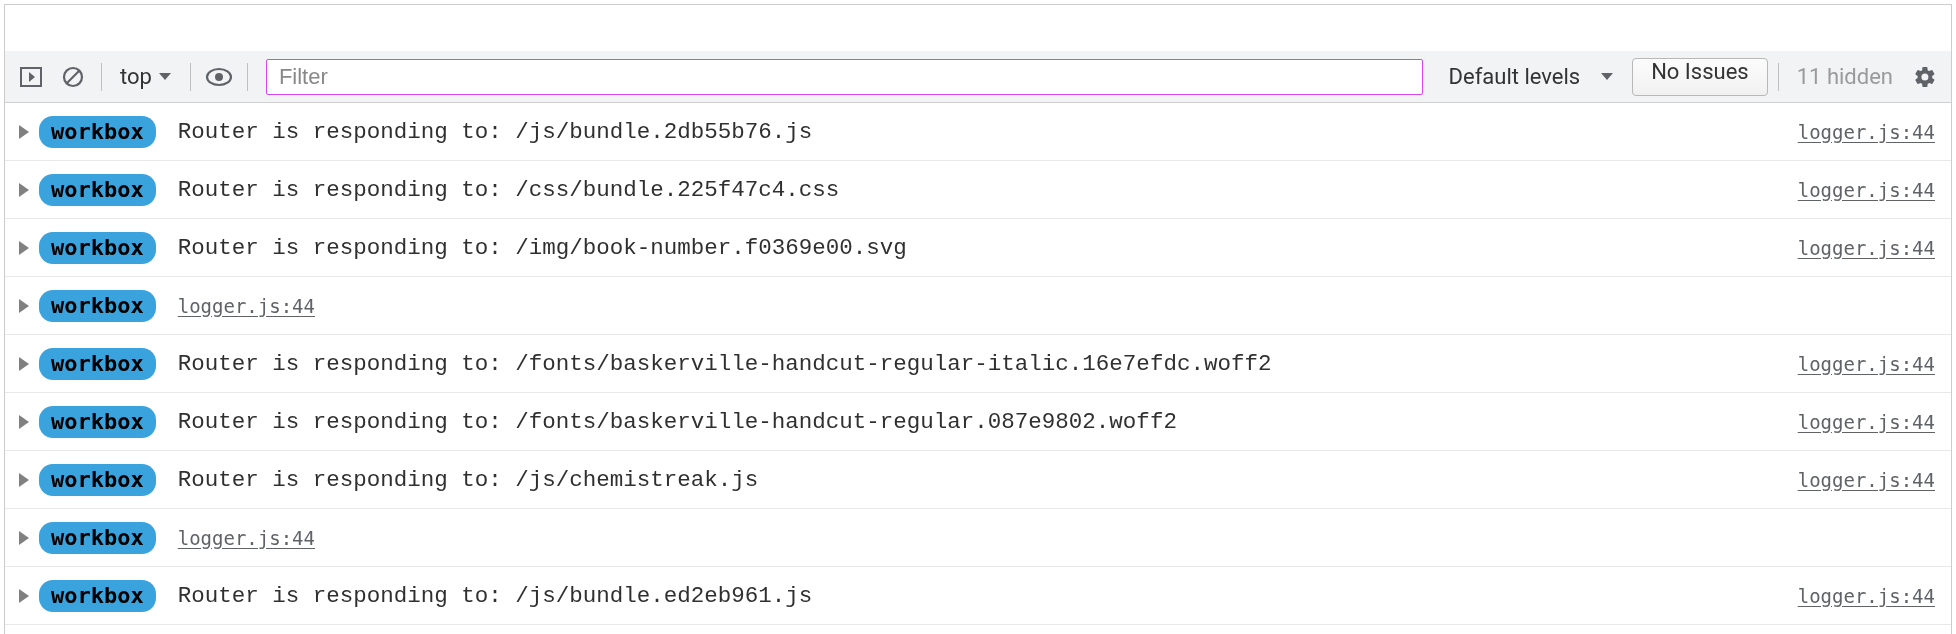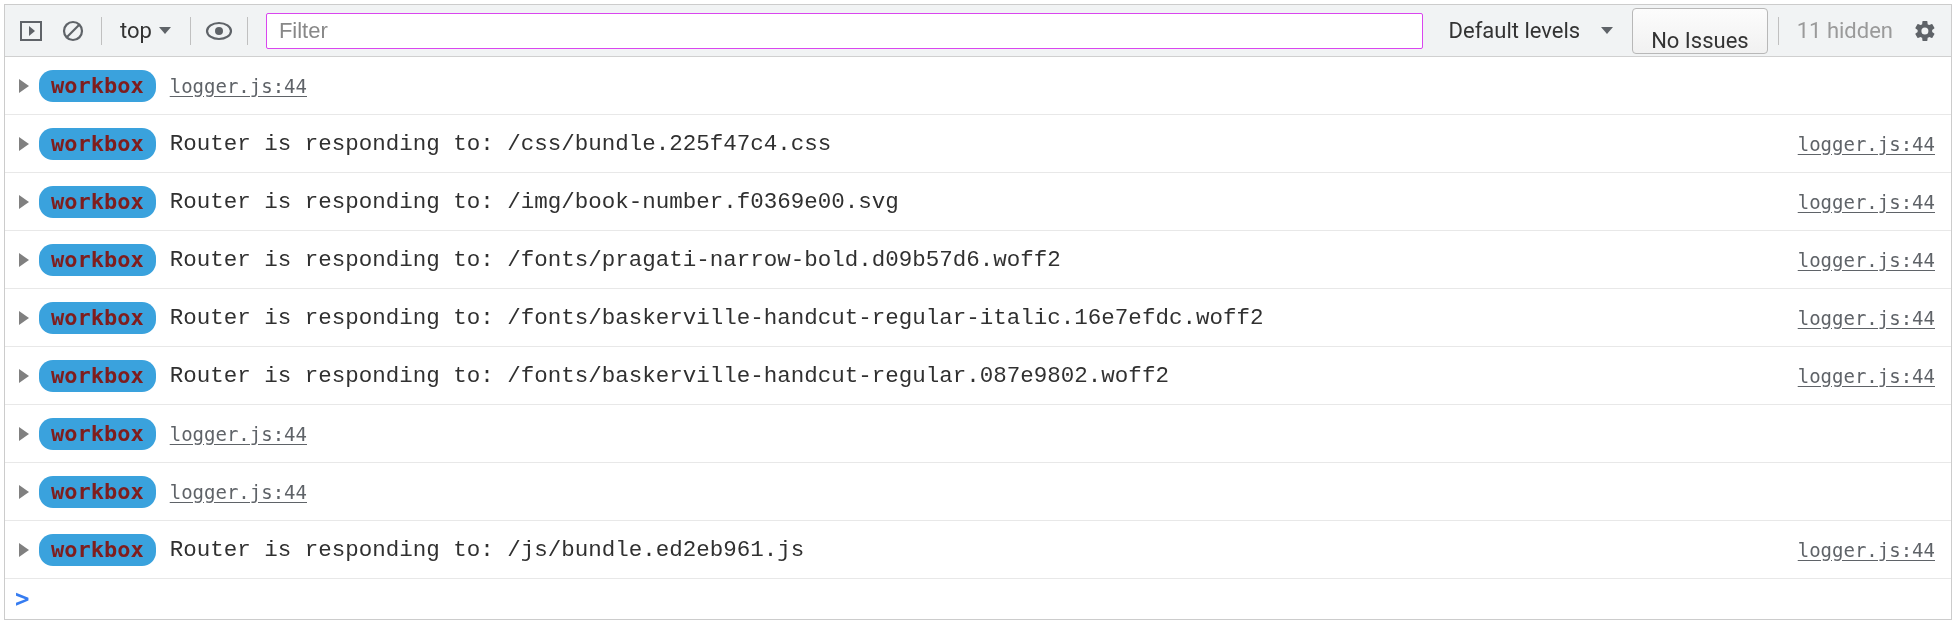--- a/index.html
+++ b/index.html
@@ -15,20 +15,21 @@
     margin: 4px;
   }
   .toolbar {
     display: flex;
     align-items: center;
     height: 52px;
     background: #f1f3f4;
     border-bottom: 1px solid #d0d0d0;
     padding: 0 8px;
     gap: 6px;
+    margin-top: 46px;
   }
   .tb-icon {
     display: flex;
     align-items: center;
     justify-content: center;
     width: 36px;
     height: 36px;
     color: #5f6368;
     cursor: pointer;
   }
@@ -65,23 +66,23 @@
     align-items: center;
     padding: 0 12px;
     height: 36px;
     font-size: 22px;
     color: #333;
     cursor: pointer;
     gap: 20px;
   }
   .no-issues {
     display: flex;
-    align-items: flex-end;
+    align-items: flex-start;
     padding: 0 18px;
-    height: 46px;
+    height: 38px;
     font-size: 22px;
     color: #333;
     border: 1px solid #b8b8b8;
     border-radius: 4px;
     background: linear-gradient(#fcfcfc,#f1f1f1);
     cursor: pointer;
   }
   .hidden-count {
     font-size: 22px;
     color: #9a9a9a;
@@ -103,27 +104,27 @@
     border-bottom: 7px solid transparent;
     border-left: 10px solid #808080;
     margin: 0 10px 0 4px;
     flex-shrink: 0;
     cursor: pointer;
   }
   .badge {
     display: inline-flex;
     align-items: center;
     background: #3aa2dd;
-    color: #7f1d1d;
+    color: #000000;
     font-weight: 700;
     font-family: Menlo, Consolas, monospace;
     font-size: 22px;
     padding: 3px 12px 4px 12px;
     border-radius: 14px;
-    margin-right: 14px;
+    margin-right: 22px;
     flex-shrink: 0;
   }
   .msg {
     color: #303030;
     flex: 1;
     white-space: nowrap;
     overflow: hidden;
   }
   .source {
     color: #5f6368;
@@ -198,55 +199,56 @@
       <svg width="24" height="24" viewBox="0 0 24 24">
           <path fill="#5f6368" d="M19.14,12.94a7,7,0,0,0,.05-.94,7,7,0,0,0-.05-.94l2.11-1.65a.5.5,0,0,0,.12-.64l-2-3.46a.5.5,0,0,0-.61-.22l-2.49,1a7,7,0,0,0-1.63-.94L14.4,2.5A.5.5,0,0,0,13.9,2H9.9a.5.5,0,0,0-.5.42L9.16,5.15a7,7,0,0,0-1.63.94l-2.49-1a.5.5,0,0,0-.61.22l-2,3.46a.5.5,0,0,0,.12.64L4.66,11.06a7,7,0,0,0-.05.94,7,7,0,0,0,.05.94L2.55,14.59a.5.5,0,0,0-.12.64l2,3.46a.5.5,0,0,0,.61.22l2.49-1a7,7,0,0,0,1.63.94l.24,2.73a.5.5,0,0,0,.5.42h4a.5.5,0,0,0,.5-.42l.24-2.73a7,7,0,0,0,1.63-.94l2.49,1a.5.5,0,0,0,.61-.22l2-3.46a.5.5,0,0,0-.12-.64ZM11.9,15.5A3.5,3.5,0,1,1,15.4,12,3.5,3.5,0,0,1,11.9,15.5Z"></path>
         </svg>
     </div>
   </div>
 
   <div class="console-rows" id="rows">
       <div class="row">
         <div class="disclosure"></div>
         <span class="badge">workbox</span>
+        <span class="msg">Router is responding to: /js/bundle.2db55b76.js</span>
         <span class="source">logger.js:44</span>
       </div>
       <div class="row">
         <div class="disclosure"></div>
         <span class="badge">workbox</span>
         <span class="msg">Router is responding to: /css/bundle.225f47c4.css</span>
         <span class="source">logger.js:44</span>
       </div>
       <div class="row">
         <div class="disclosure"></div>
         <span class="badge">workbox</span>
         <span class="msg">Router is responding to: /img/book-number.f0369e00.svg</span>
         <span class="source">logger.js:44</span>
       </div>
       <div class="row">
         <div class="disclosure"></div>
         <span class="badge">workbox</span>
-        <span class="msg">Router is responding to: /fonts/pragati-narrow-bold.d09b57d6.woff2</span>
         <span class="source">logger.js:44</span>
       </div>
       <div class="row">
         <div class="disclosure"></div>
         <span class="badge">workbox</span>
         <span class="msg">Router is responding to: /fonts/baskerville-handcut-regular-italic.16e7efdc.woff2</span>
         <span class="source">logger.js:44</span>
       </div>
       <div class="row">
         <div class="disclosure"></div>
         <span class="badge">workbox</span>
         <span class="msg">Router is responding to: /fonts/baskerville-handcut-regular.087e9802.woff2</span>
         <span class="source">logger.js:44</span>
       </div>
       <div class="row">
         <div class="disclosure"></div>
         <span class="badge">workbox</span>
+        <span class="msg">Router is responding to: /js/chemistreak.js</span>
         <span class="source">logger.js:44</span>
       </div>
       <div class="row">
         <div class="disclosure"></div>
         <span class="badge">workbox</span>
         <span class="source">logger.js:44</span>
       </div>
       <div class="row">
         <div class="disclosure"></div>
         <span class="badge">workbox</span>

